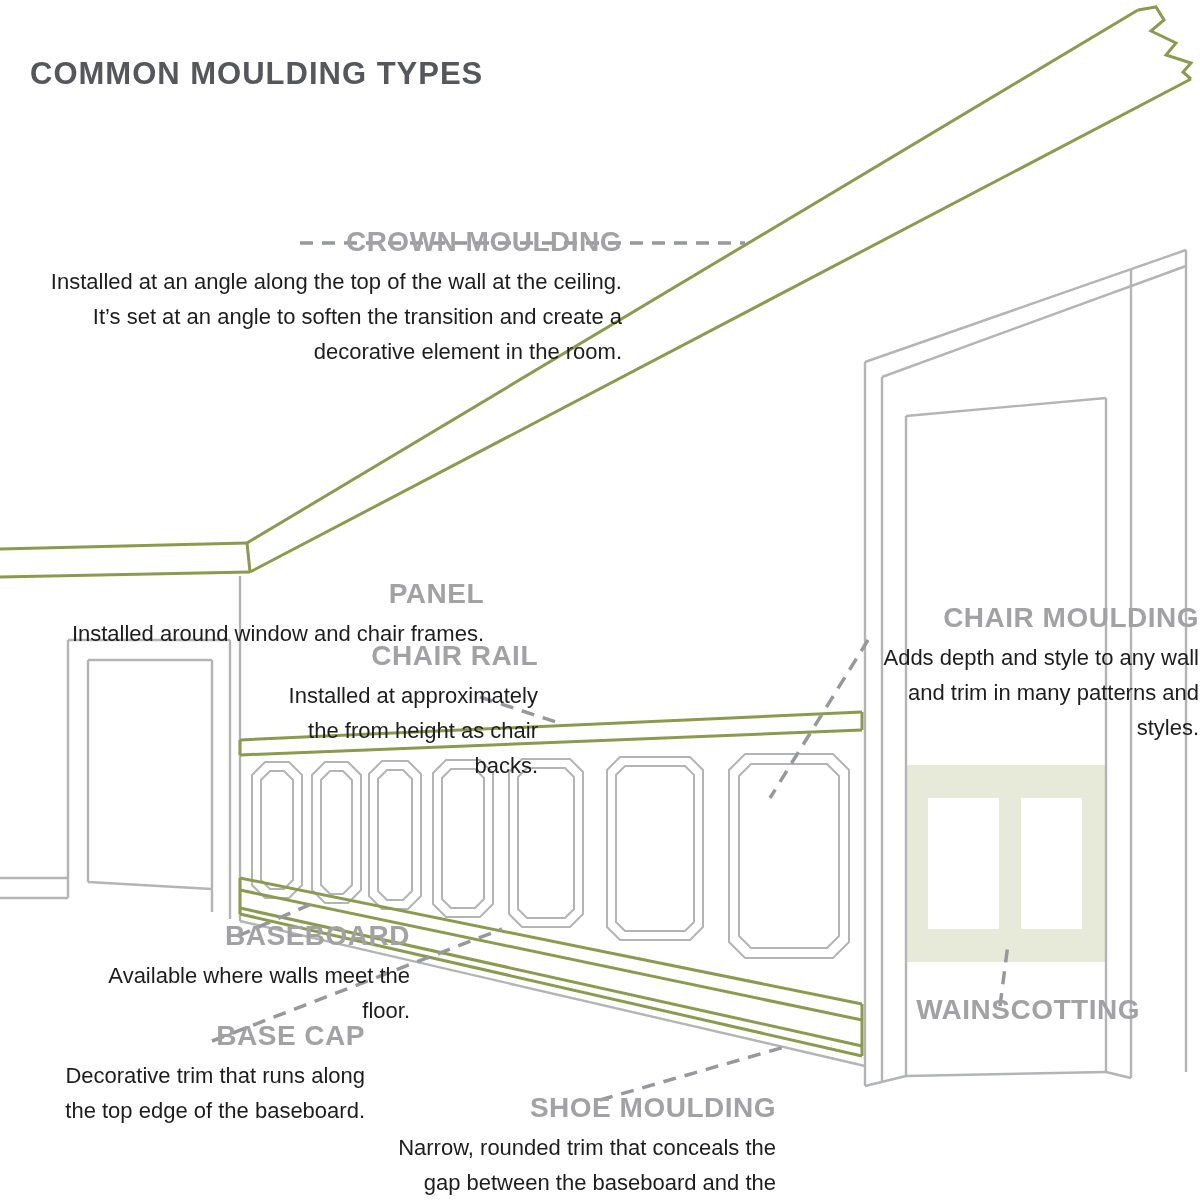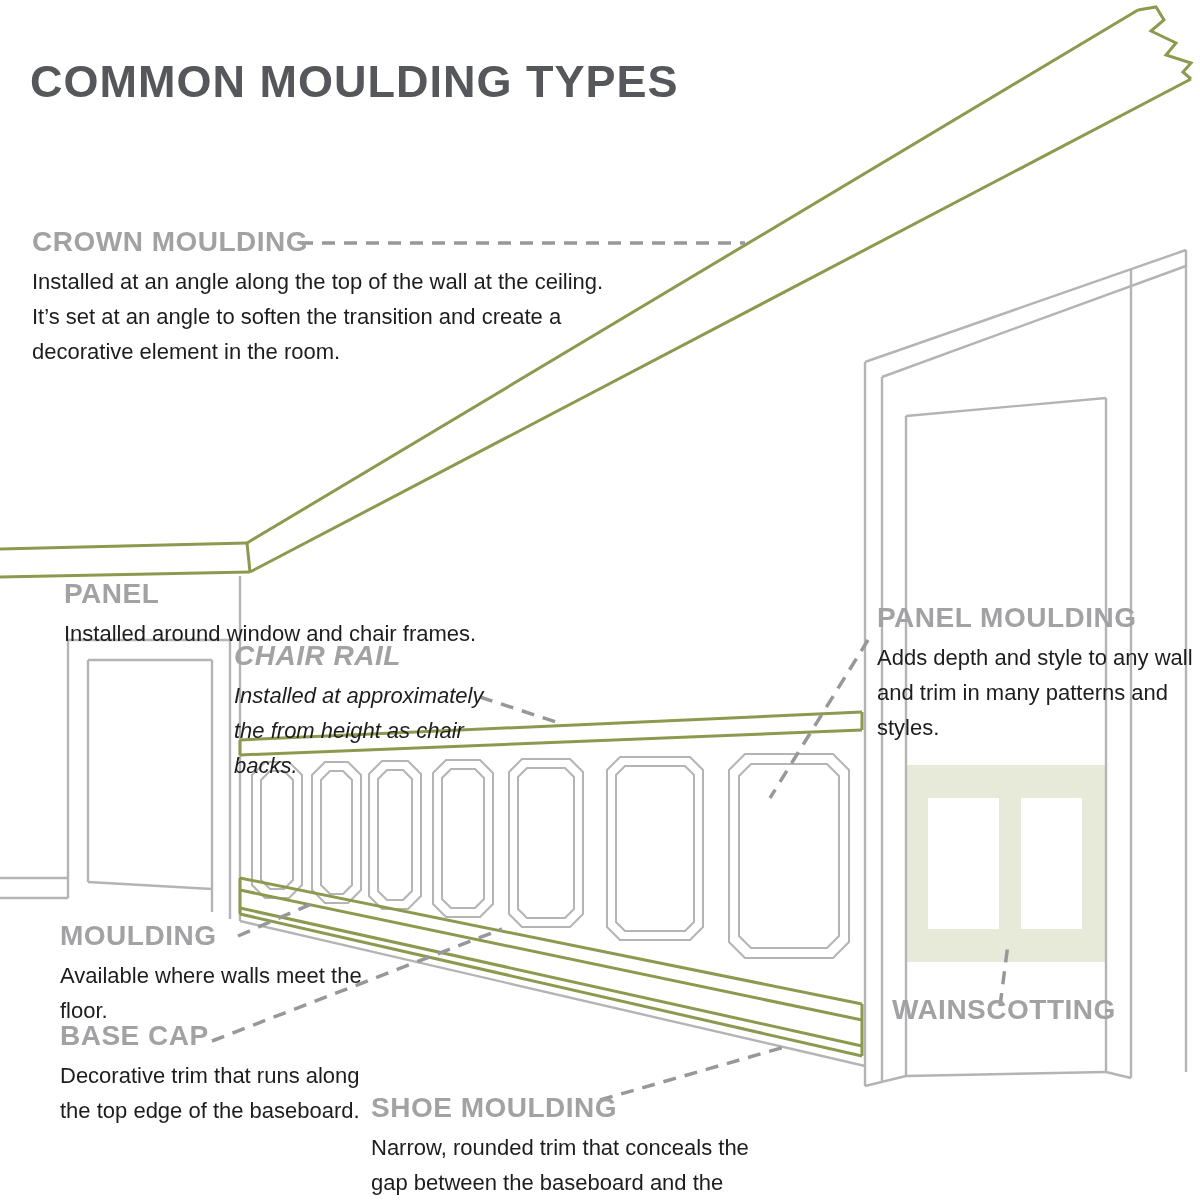--- a/index.html
+++ b/index.html
@@ -11,24 +11,24 @@
     --title-gray:#56575b;
     --wainscot-fill:#e7ead9;
   }
   *{box-sizing:border-box;margin:0;padding:0;}
   html,body{background:#ffffff;}
   body{font-family:"Liberation Sans","DejaVu Sans",sans-serif;}
   .canvas{position:relative;width:1200px;height:1200px;background:#ffffff;overflow:hidden;}
   .art{position:absolute;left:0;top:0;width:1200px;height:1200px;}
   .page-title{
     position:absolute;left:30px;top:56px;
-    font-size:45px;font-weight:800;letter-spacing:1px;
+    font-size:31px;font-weight:800;letter-spacing:1px;
     color:var(--title-gray);
   }
-  .callout{position:absolute;}
+  .callout{position:absolute;text-align:right;}
   .callout h2{
     font-size:28px;font-weight:700;letter-spacing:.5px;
     color:var(--label-gray);margin-bottom:7px;
   }
   .callout p{
     font-size:22px;line-height:1.58;color:var(--text-dark);
     font-weight:400;
   }
   
   .gline{stroke:var(--line-gray);stroke-width:2.4;fill:none;}
@@ -143,32 +143,32 @@
   <div class="callout" style="left:32px;top:226px;width:590px;">
     <h2>CROWN MOULDING</h2>
     <p>Installed at an angle along the top of the wall at the ceiling.  It’s set at an angle to soften the transition and create a decorative element in the room.</p>
   </div>
 
   <div class="callout" style="left:64px;top:578px;width:420px;">
     <h2>PANEL</h2>
     <p>Installed around window and chair frames.</p>
   </div>
 
-  <div class="callout" style="left:234px;top:640px;width:272px;font-style:italic;">
+  <div class="callout" style="left:266px;top:640px;width:272px;">
     <h2>CHAIR RAIL</h2>
     <p>Installed at approximately the from height as chair backs.</p>
   </div>
 
   <div class="callout" style="left:877px;top:602px;width:322px;">
-    <h2>PANEL MOULDING</h2>
+    <h2>CHAIR MOULDING</h2>
     <p>Adds depth and style to any wall and trim in many patterns and styles.</p>
   </div>
 
   <div class="callout" style="left:60px;top:920px;width:350px;">
-    <h2>MOULDING</h2>
+    <h2>BASEBOARD</h2>
     <p>Available where walls meet the floor.</p>
   </div>
 
   <div class="callout" style="left:60px;top:1020px;width:305px;">
     <h2>BASE CAP</h2>
     <p>Decorative trim that runs along the top edge of the baseboard.</p>
   </div>
 
   <div class="callout" style="left:371px;top:1092px;width:405px;">
     <h2>SHOE MOULDING</h2>

